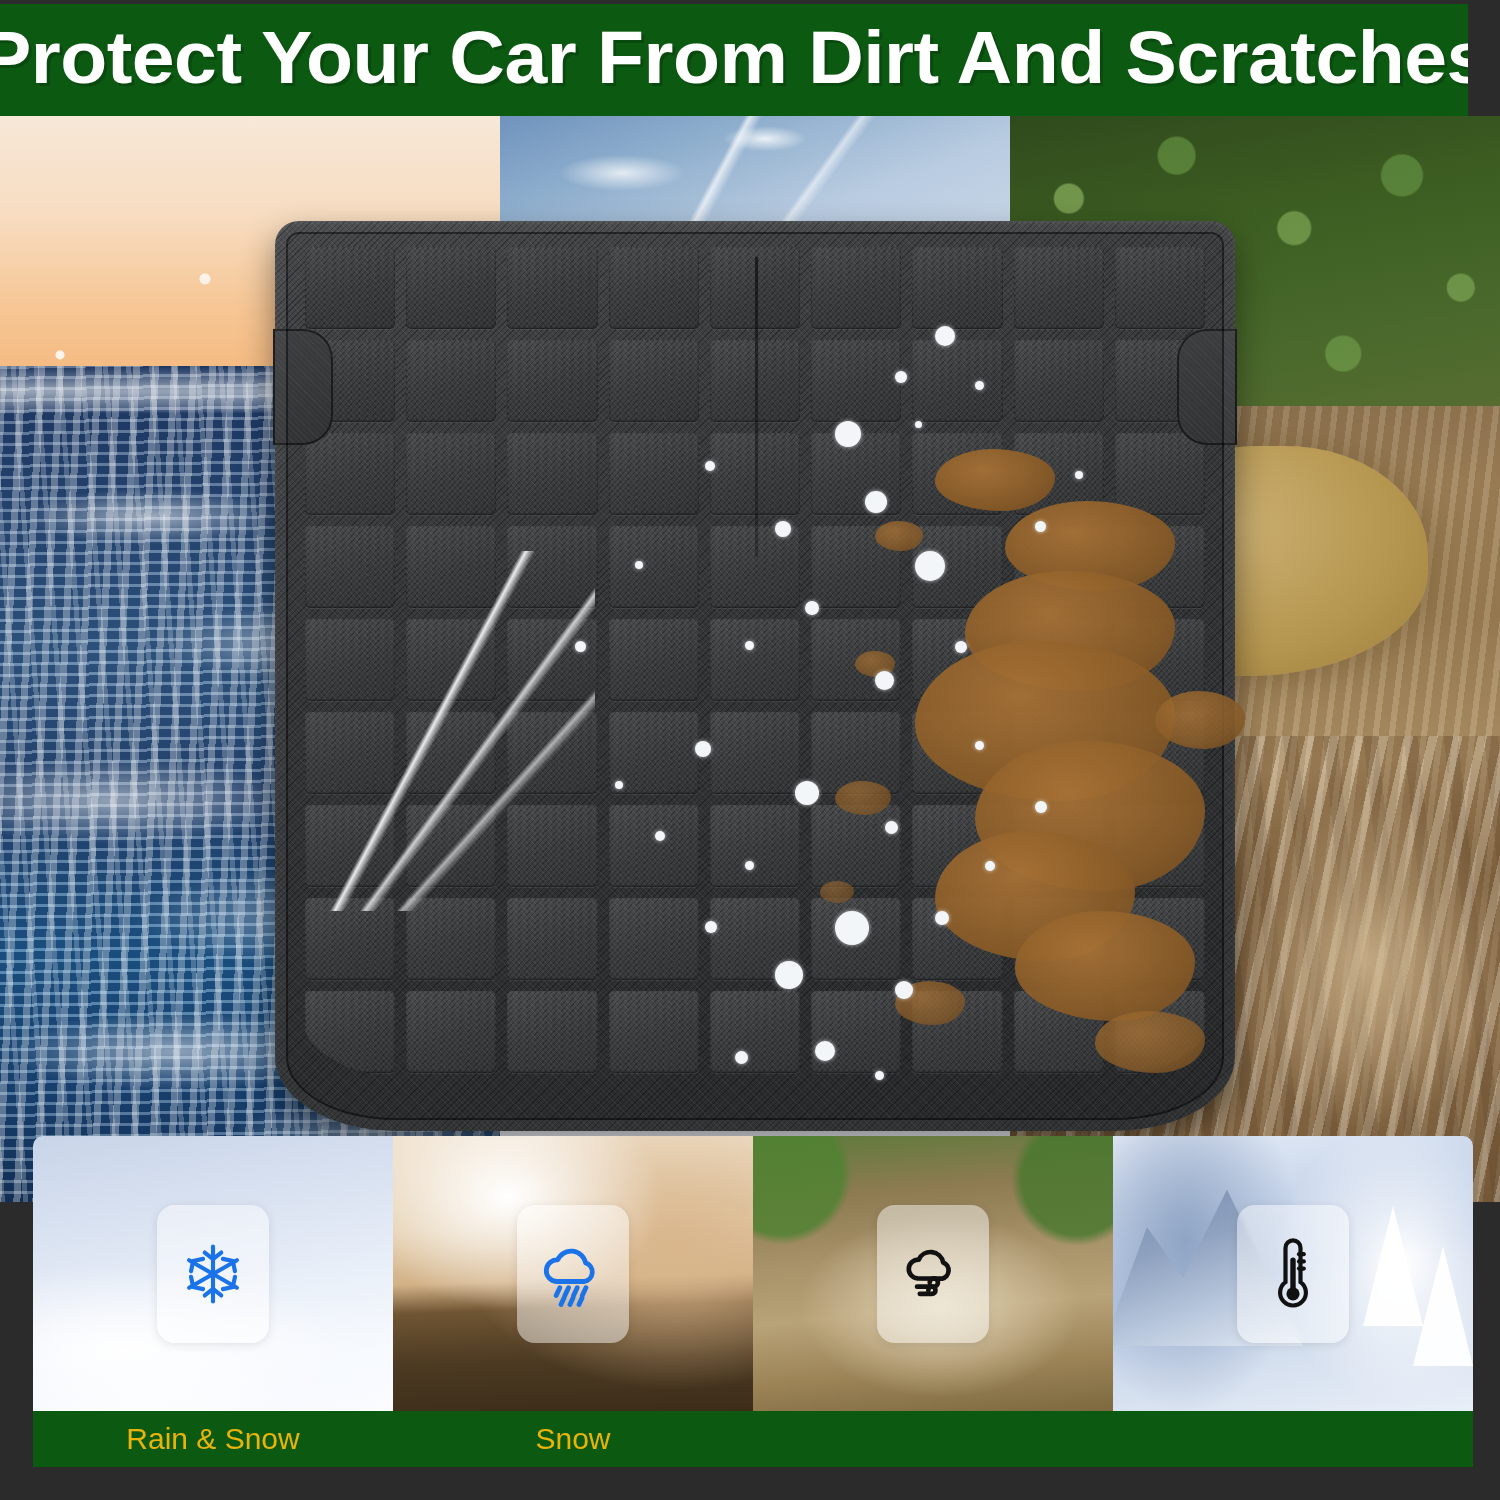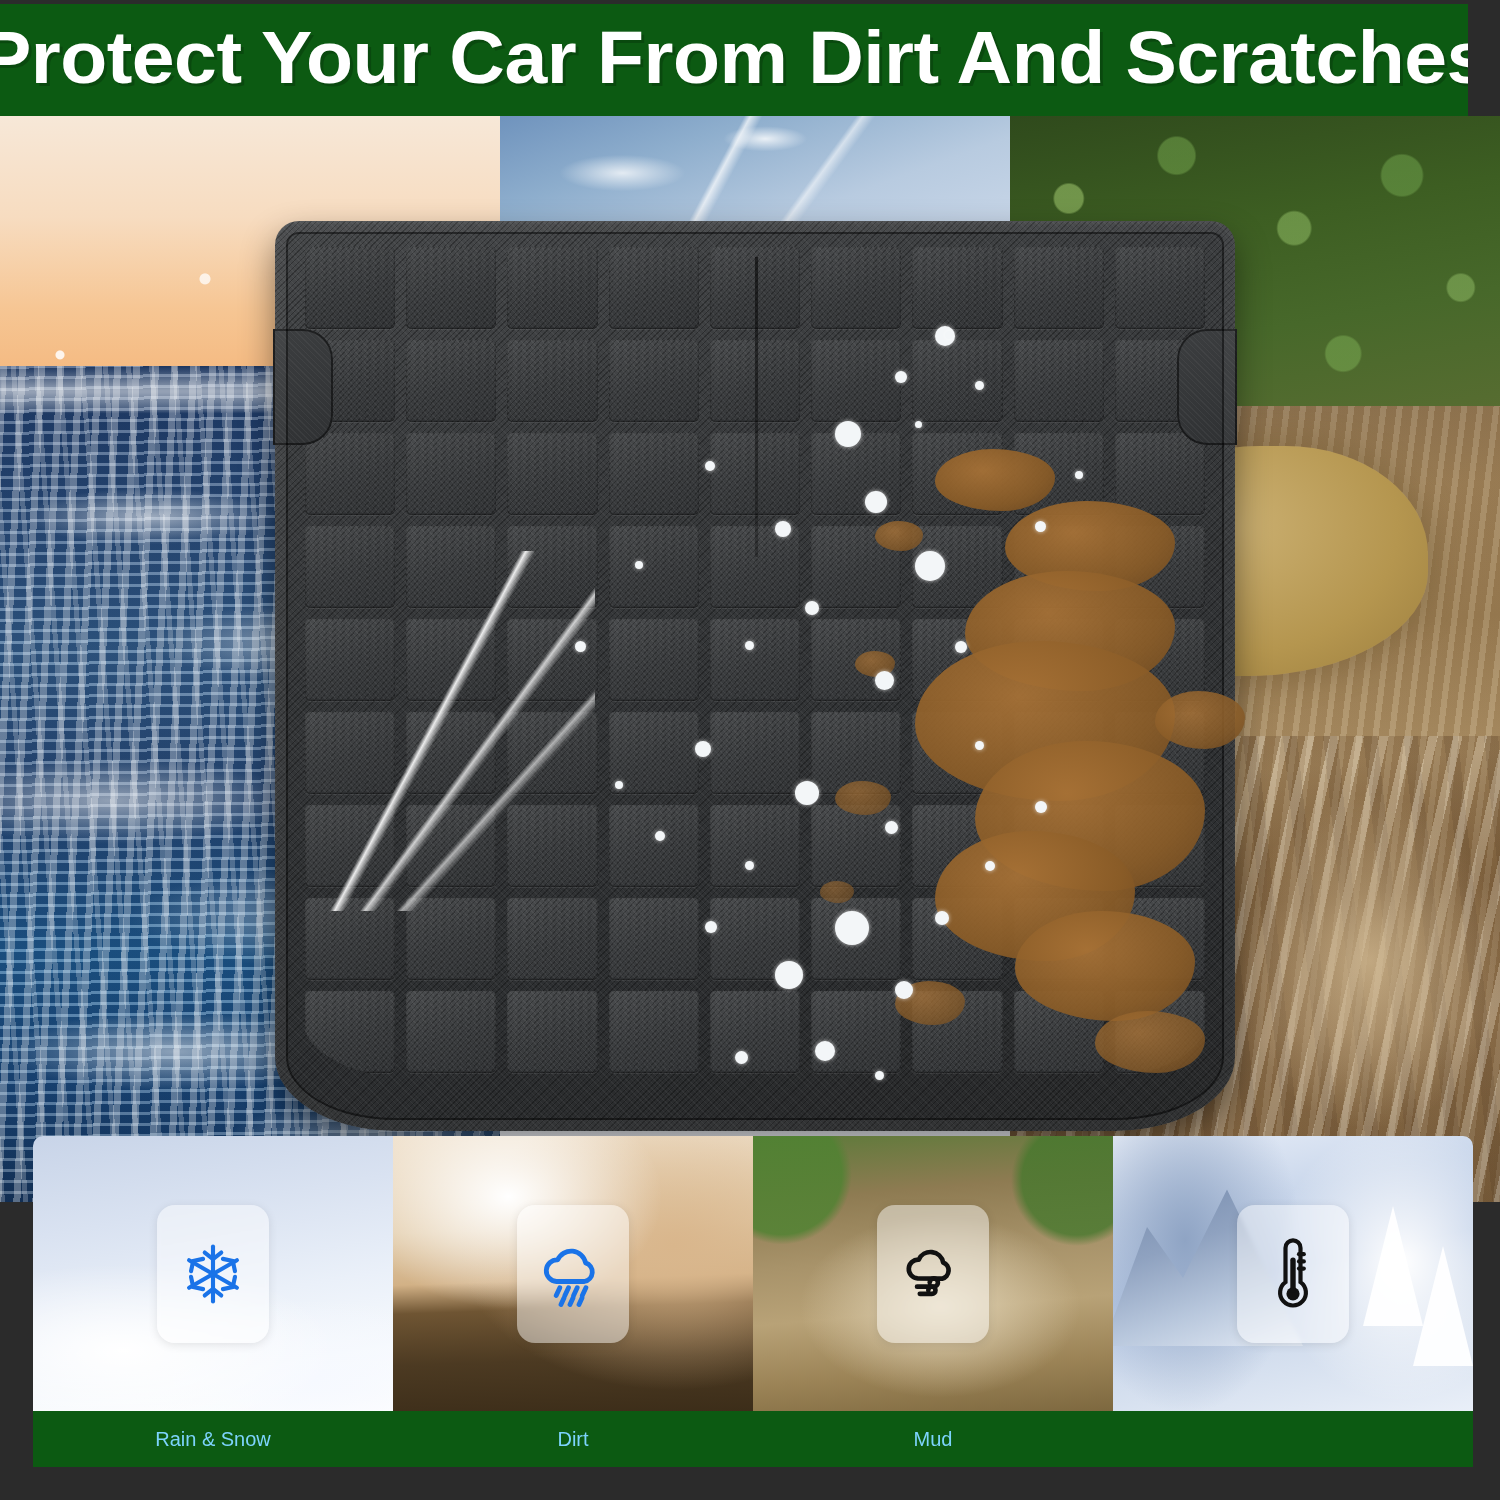--- a/index.html
+++ b/index.html
@@ -198,21 +198,21 @@
       width:112px;height:138px;border-radius:18px;
       background:rgba(255,255,255,.46);backdrop-filter:blur(2px);
       box-shadow:0 2px 10px rgba(0,0,0,.10);display:flex;align-items:center;justify-content:center;}
   .icon-plate svg{display:block;}
 
   
   .labelbar{position:absolute;left:33px;top:1411px;width:1440px;height:56px;
       background:#0c5a12;display:flex;}
   .labelcell{width:360px;display:flex;align-items:center;justify-content:center;}
   .labeltext{font-family:"Liberation Sans Narrow","Liberation Sans",sans-serif;
-      font-size:20px;color:#7dd3fc;white-space:nowrap;}
+      font-size:30px;color:#eab308;white-space:nowrap;}
 
   
   .frame-b{position:absolute;left:0;top:1467px;width:1500px;height:33px;background:#2b2b2b;}
   .frame-l{position:absolute;left:0;top:1202px;width:33px;height:298px;background:#2b2b2b;}
   .frame-r{position:absolute;left:1473px;top:1202px;width:27px;height:298px;background:#2b2b2b;}
   .frame-t{position:absolute;left:0;top:0;width:1500px;height:4px;background:#2b2b2b;}
 </style>
 </head>
 <body>
 
@@ -464,24 +464,21 @@
         </svg>
       </div>
     </div>
   </div>
 
   <div class="labelbar">
     <div class="labelcell">
       <span class="labeltext">Rain &amp; Snow</span>
     </div>
     <div class="labelcell">
-      <span class="labeltext">Dirt</span>
-    </div>
-    <div class="labelcell">
-      <span class="labeltext">Mud</span>
+      <span class="labeltext">Snow</span>
     </div>
   </div>
 
   <div class="frame-t"></div>
   <div class="frame-l"></div>
   <div class="frame-r"></div>
   <div class="frame-b"></div>
 </div>
 
 </body></html>

